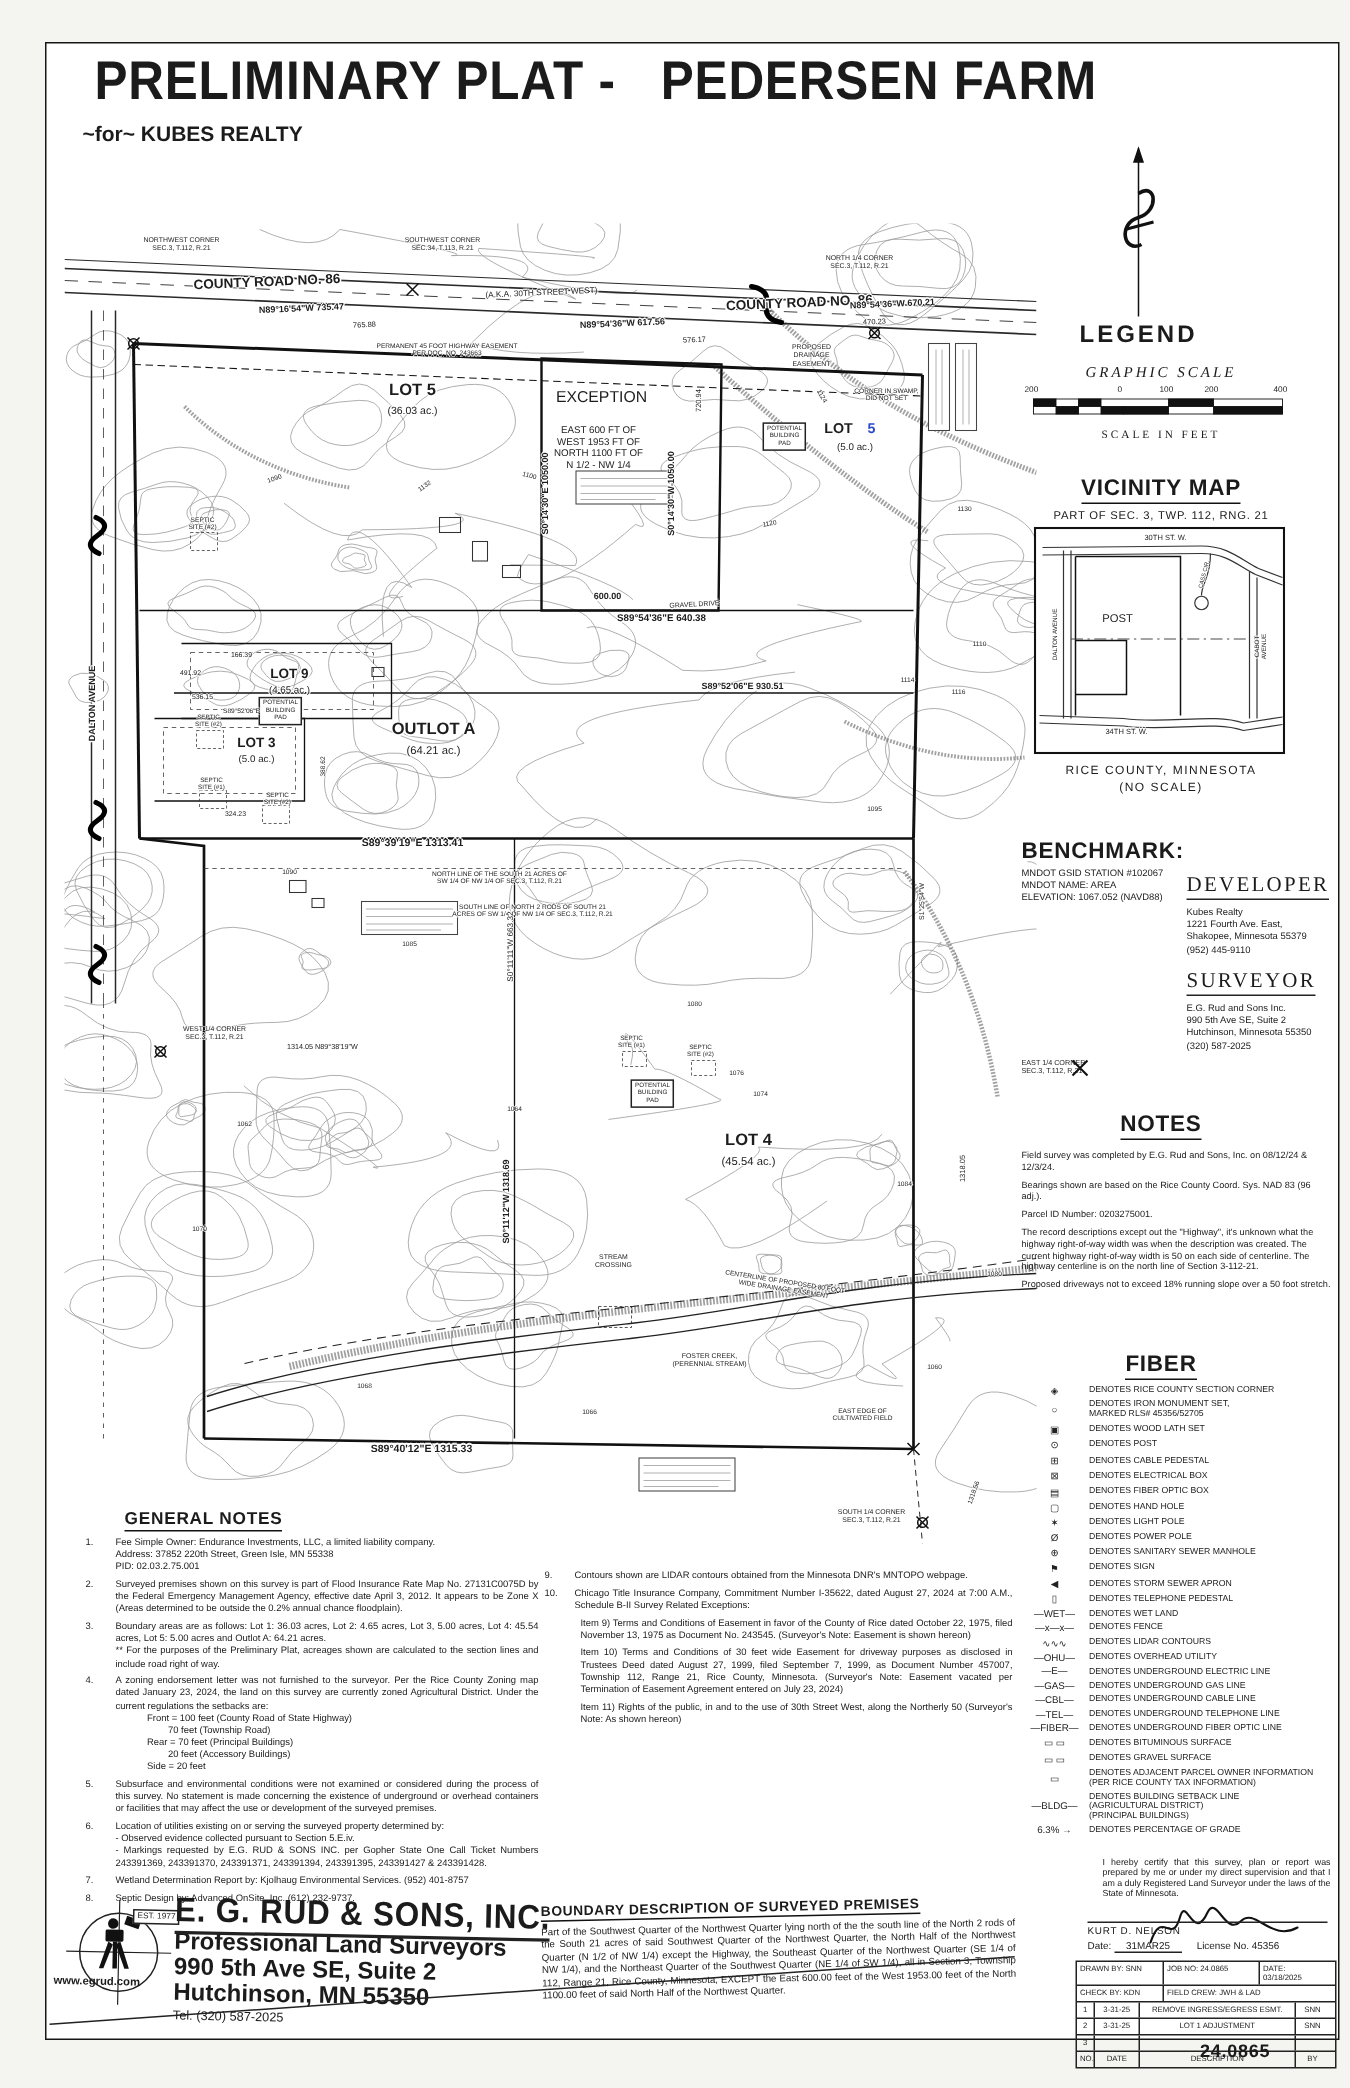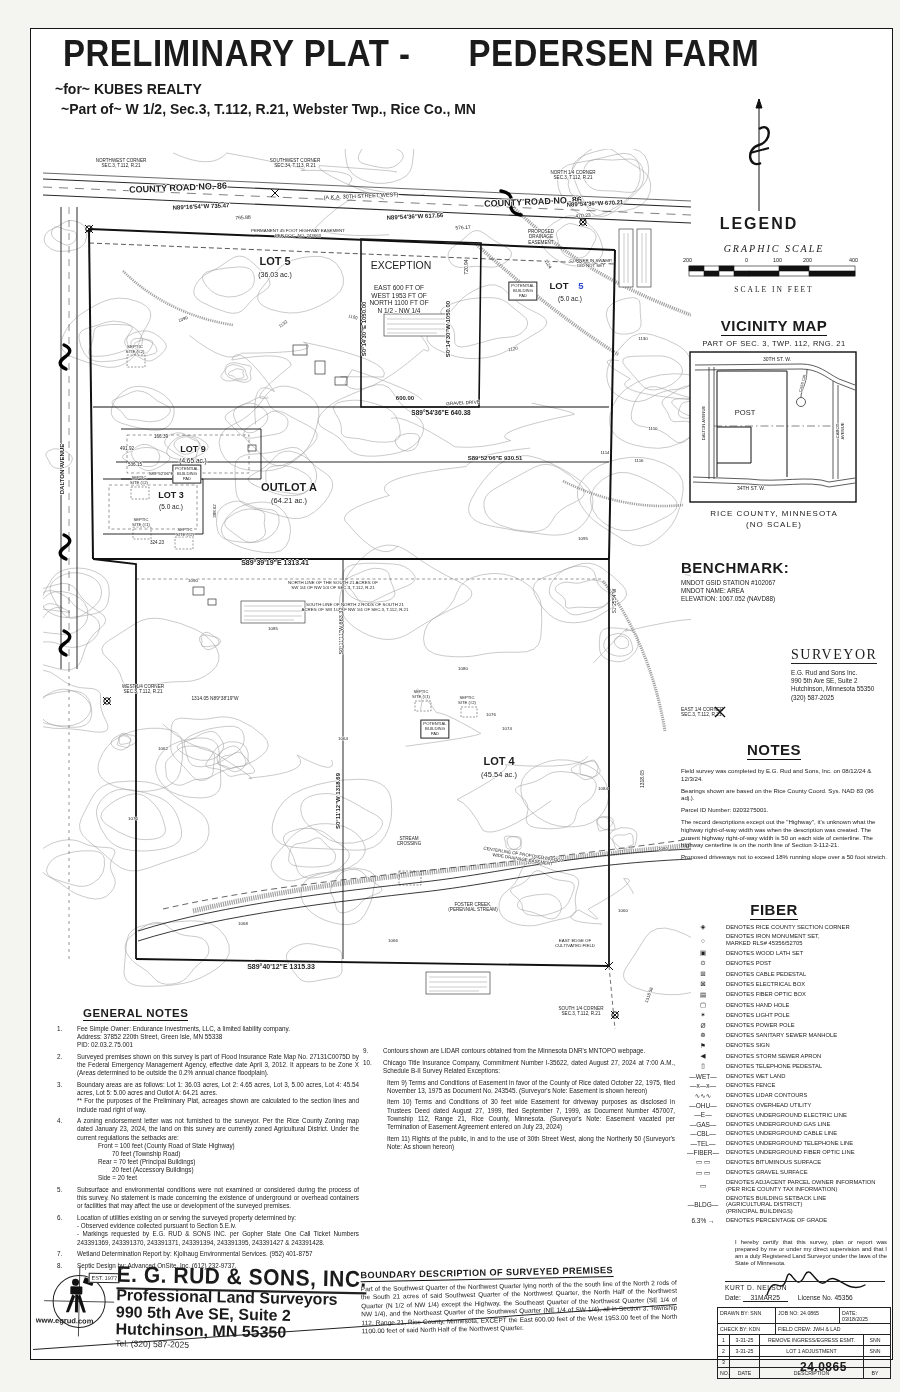--- a/index.html
+++ b/index.html
@@ -3,21 +3,21 @@
 <meta charset="utf-8">
 <style>
   html,body{margin:0;padding:0}
   body{width:900px;height:1392px;background:#f4f4f1;position:relative;overflow:hidden;
        font-family:"Liberation Sans",sans-serif;color:#1b1b1b;}
   .sheet{position:absolute;left:30px;top:28px;width:861px;height:1330px;background:#fff;
          border:1.6px solid #161616;}
   .abs{position:absolute}
 
   
-  .title-row{position:absolute;left:32px;top:8px;display:flex;gap:58px;align-items:flex-end}
+  .title-row{position:absolute;left:32px;top:8px;display:flex;gap:30px;align-items:flex-end}
   .big-title{font-size:33px;font-weight:bold;letter-spacing:.5px;transform:scaleY(1.1);transform-origin:left bottom;white-space:nowrap}
   .sub1{position:absolute;left:24px;top:52px;font-size:14px;font-weight:600}
   .sub2{position:absolute;left:30px;top:72px;font-size:14px;font-weight:600}
 
   
   #map{position:absolute;left:12px;top:120px;width:648px;height:882px}
   #map svg{position:absolute;left:0;top:0}
   .labels{position:absolute;left:0;top:0;width:100%;height:100%;z-index:3;pointer-events:none}
   .ml{position:absolute;white-space:pre-line;text-align:center;line-height:1.18;color:#1d1d1d;
       text-shadow:-1px 0 0 #fff,1px 0 0 #fff,0 -1px 0 #fff,0 1px 0 #fff;}
@@ -58,21 +58,20 @@
 </head>
 <body>
 
 <div class="sheet">
 
   <div class="title-row">
     <div class="big-title">PRELIMINARY PLAT -</div>
     <div class="big-title">PEDERSEN FARM</div>
   </div>
   <div class="sub1">~for~  KUBES REALTY</div>
-  <div class="sub2">~Part of~   W 1/2, Sec.3, T.112, R.21, Webster Twp., Rice Co., MN</div>
 
   <div id="map">
     <svg viewBox="0 0 648 880" width="648" height="880">
       <g id="contours">
           <path d="M376.3,289.9 Q375.3,294.6 374.0,297.2 Q372.7,299.8 368.5,301.4 Q364.3,303.1 359.2,301.0 Q354.1,299.0 352.5,294.0 Q351.0,289.0 357.3,286.4 Q363.6,283.8 370.4,284.5 Q377.3,285.3 376.3,289.9 Z" stroke="#9e9e9e" fill="none" stroke-width="0.55"></path>
           <path d="M224.0,127.8 Q231.5,136.1 220.6,142.4 Q209.7,148.8 203.0,157.9 Q196.3,167.1 183.3,163.2 Q170.2,159.2 158.8,153.1 Q147.4,147.0 152.0,137.3 Q156.7,127.7 166.0,123.6 Q175.4,119.4 186.1,111.2 Q196.9,102.9 206.6,111.1 Q216.4,119.4 224.0,127.8 Z" stroke="#9e9e9e" fill="none" stroke-width="0.55"></path>
           <path d="M211.1,126.7 Q212.8,136.1 206.3,141.1 Q199.9,146.1 192.3,147.6 Q184.7,149.0 176.1,146.2 Q167.6,143.4 161.3,133.9 Q154.9,124.4 169.0,121.4 Q183.1,118.5 196.3,117.9 Q209.5,117.4 211.1,126.7 Z" stroke="#9e9e9e" fill="none" stroke-width="0.55"></path>
           <path d="M162.2,293.1 Q168.7,298.8 161.0,303.6 Q153.3,308.3 146.0,310.3 Q138.6,312.2 130.1,309.2 Q121.6,306.2 124.3,299.8 Q127.0,293.3 132.8,289.5 Q138.7,285.7 147.1,286.5 Q155.6,287.3 162.2,293.1 Z" stroke="#9e9e9e" fill="none" stroke-width="0.55"></path>
           <path d="M156.1,295.6 Q155.5,298.8 154.8,301.4 Q154.1,304.0 153.0,308.6 Q152.0,313.2 146.5,310.8 Q140.9,308.3 137.8,307.0 Q134.7,305.6 131.7,303.7 Q128.7,301.8 124.2,297.9 Q119.8,294.0 123.0,289.5 Q126.2,285.0 132.9,284.0 Q139.7,283.1 143.9,286.8 Q148.2,290.4 152.4,291.4 Q156.6,292.4 156.1,295.6 Z" stroke="#9e9e9e" fill="none" stroke-width="0.55"></path>
           <path d="M156.5,293.8 Q158.9,298.8 153.8,301.5 Q148.7,304.1 144.6,305.1 Q140.5,306.1 137.5,303.9 Q134.4,301.7 131.8,297.9 Q129.2,294.1 134.2,290.6 Q139.1,287.2 146.6,287.9 Q154.1,288.7 156.5,293.8 Z" stroke="#9e9e9e" fill="none" stroke-width="0.55"></path>
@@ -502,20 +501,29 @@
     </div>
     <div class="abs ctr" style="left:0;top:420px;width:190px;font-size:8px;letter-spacing:1px">RICE COUNTY, MINNESOTA</div>
     <div class="abs ctr" style="left:0;top:431px;width:190px;font-size:8px;letter-spacing:1px">(NO SCALE)</div>
 
     <div class="abs" style="left:2px;top:470px;font-size:15px;font-weight:bold;letter-spacing:.5px">BENCHMARK:</div>
     <div class="abs tiny" style="left:2px;top:490px;width:104px">
       <div>MNDOT GSID STATION #102067</div>
       <div>MNDOT NAME: AREA</div>
       <div>ELEVATION: 1067.052 (NAVD88)</div>
     </div>
+    <div class="abs" style="left:112px;top:492px">
+      <span class="serifhdr">DEVELOPER</span>
+      <div class="tiny" style="margin-top:5px" id="developer-lines">
+          <div>Kubes Realty</div>
+          <div>1221 Fourth Ave. East,</div>
+          <div>Shakopee, Minnesota 55379</div>
+          <div>(952) 445-9110</div>
+        </div>
+    </div>
     <div class="abs" style="left:112px;top:556px">
       <span class="serifhdr">SURVEYOR</span>
       <div class="tiny" style="margin-top:5px" id="surveyor-lines">
           <div>E.G. Rud and Sons Inc.</div>
           <div>990 5th Ave SE, Suite 2</div>
           <div>Hutchinson, Minnesota 55350</div>
           <div>(320) 587-2025</div>
         </div>
     </div>
     <div class="abs" style="left:2px;top:618px;font-size:4.8px;white-space:pre-line">EAST 1/4 CORNER

